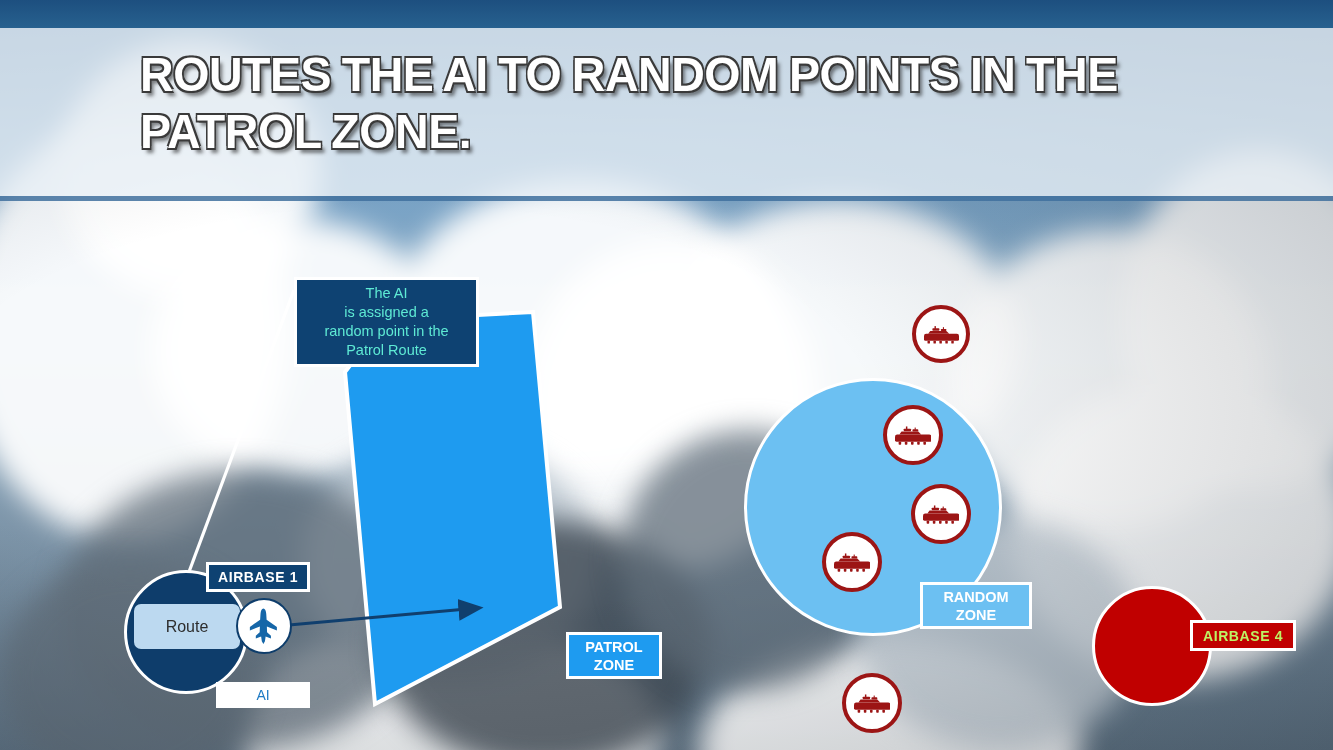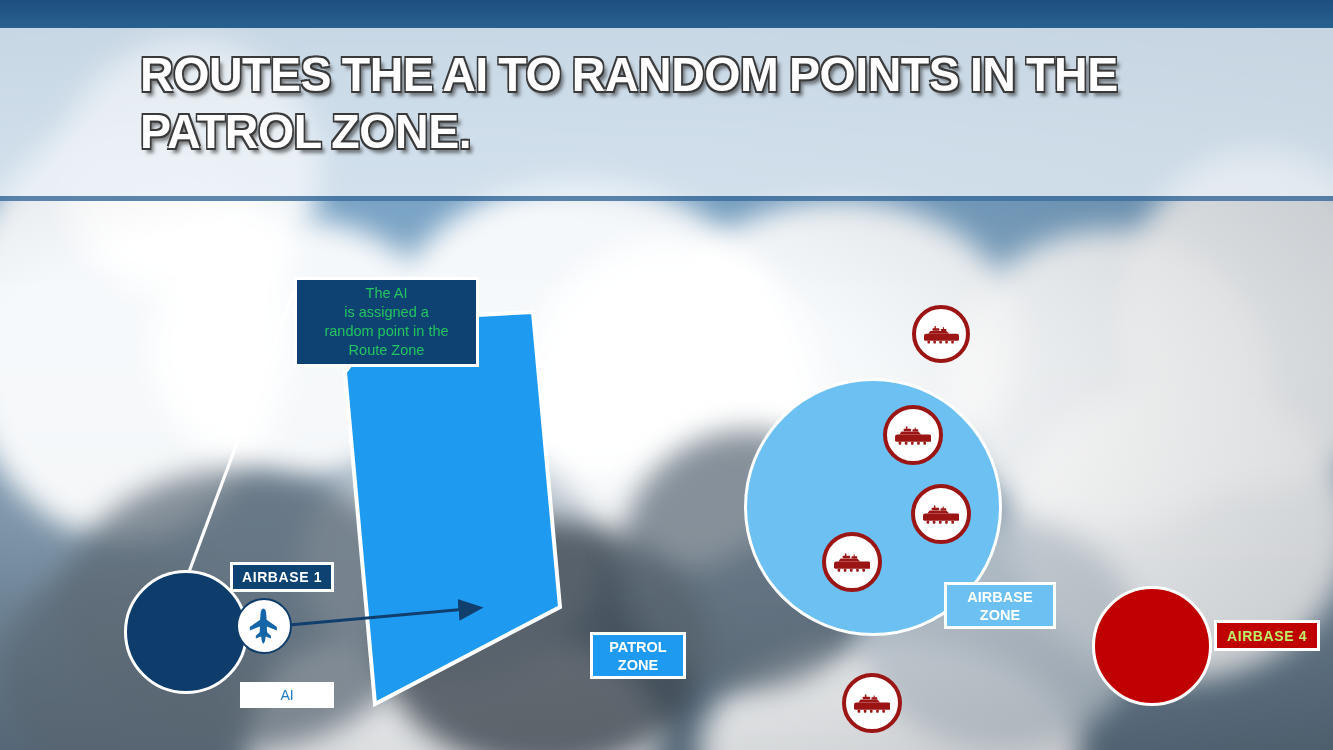--- a/index.html
+++ b/index.html
@@ -60,26 +60,26 @@
     color:#2d2d2d;font-size:16px;}
 
   
   .ai-jet{position:absolute;left:236px;top:598px;width:56px;height:56px;border-radius:50%;
     background:#ffffff;border:2.5px solid #0e3d6b;box-sizing:border-box;
     display:flex;align-items:center;justify-content:center;}
 
   
   .callout{position:absolute;left:294px;top:277px;width:185px;height:90px;
     background:#0e4272;border:3px solid #ffffff;box-sizing:border-box;
-    color:#22c55e;font-size:14.5px;line-height:19px;text-align:center;
+    color:#5eead4;font-size:14.5px;line-height:19px;text-align:center;
     display:flex;align-items:center;justify-content:center;}
 
   
   .lbl{position:absolute;box-sizing:border-box;border:3px solid #ffffff;
-    display:flex;align-items:center;justify-content:center;text-align:center;margin-left:24px;}
+    display:flex;align-items:center;justify-content:center;text-align:center;}
   .lbl-airbase1{left:206px;top:562px;width:104px;height:30px;background:#0e4272;
     color:#ffffff;font-size:14px;font-weight:bold;letter-spacing:.6px;}
   .lbl-ai{left:216px;top:682px;width:94px;height:26px;background:#ffffff;
     color:#1e7ac4;font-size:14px;}
   .lbl-patrol{left:566px;top:632px;width:96px;height:47px;background:#1e9bf0;
     color:#ffffff;font-size:14.5px;font-weight:bold;line-height:18px;align-items:center;}
   .lbl-engage{left:920px;top:582px;width:112px;height:47px;background:#6cc0f2;
     color:#ffffff;font-size:14.5px;font-weight:bold;line-height:18px;}
   .lbl-airbase4{left:1190px;top:620px;width:106px;height:31px;background:#c00000;
     color:#bef264;font-size:14px;font-weight:bold;letter-spacing:.6px;}
@@ -141,49 +141,50 @@
   <svg class="leader">
     <defs>
       <marker id="ah" markerWidth="9" markerHeight="9" refX="7" refY="4.5" orient="auto" markerUnits="strokeWidth">
         <path d="M0,0.6 L9,4.5 L0,8.4 z" fill="#103f6e"></path>
       </marker>
     </defs>
     <line x1="289" y1="625" x2="478" y2="608" stroke="#103f6e" stroke-width="2.8" marker-end="url(#ah)"></line>
   </svg>
 
   <div class="airbase1-circle"></div>
+  <div class="route-pill">Route</div>
 
   <div class="ai-jet">
     <svg width="40" height="40" viewBox="0 0 64 64">
       <g fill="#1566a8">
         <path d="M31 4 c2.6 0 4.2 3.4 4.6 8.6 l0.6 9.4 l16.4 11.4 l0 5.6 l-16 -6.2 l0.3 9.2 l6.2 5.6 l0 4.4 l-8.5 -3.2 l-1.1 7.4 l-2.5 4.6 l-2.5 -4.6 l-1.1 -7.4 l-8.5 3.2 l0 -4.4 l6.2 -5.6 l0.3 -9.2 l-16 6.2 l0 -5.6 l16.4 -11.4 l0.6 -9.4 C26.8 7.4 28.4 4 31 4 z"></path>
       </g>
     </svg>
   </div>
 
   <div class="callout">
     <div>
       <div>The AI</div>
       <div>is assigned a</div>
       <div>random point in the</div>
-      <div>Route Zone</div>
+      <div>Patrol Route</div>
     </div>
   </div>
 
   <div class="lbl lbl-airbase1">AIRBASE 1</div>
   <div class="lbl lbl-ai">AI</div>
   <div class="lbl lbl-patrol">
     <div>
       <div>PATROL</div>
       <div>ZONE</div>
     </div>
   </div>
   <div class="lbl lbl-engage">
     <div>
-      <div>AIRBASE</div>
+      <div>RANDOM</div>
       <div>ZONE</div>
     </div>
   </div>
   <div class="lbl lbl-airbase4">AIRBASE 4</div>
 
   <div id="enemy-host">
       <div class="tank" style="left: 912px; top: 305px; width: 58px; height: 58px;">
         <svg width="70%" height="70%" viewBox="0 0 100 56">
           <g fill="#9c1515">
   <path d="M6 26 h88 a6 6 0 0 1 6 6 v10 a4 4 0 0 1 -4 4 H4 a4 4 0 0 1 -4 -4 V32 a6 6 0 0 1 6 -6 z"></path>

